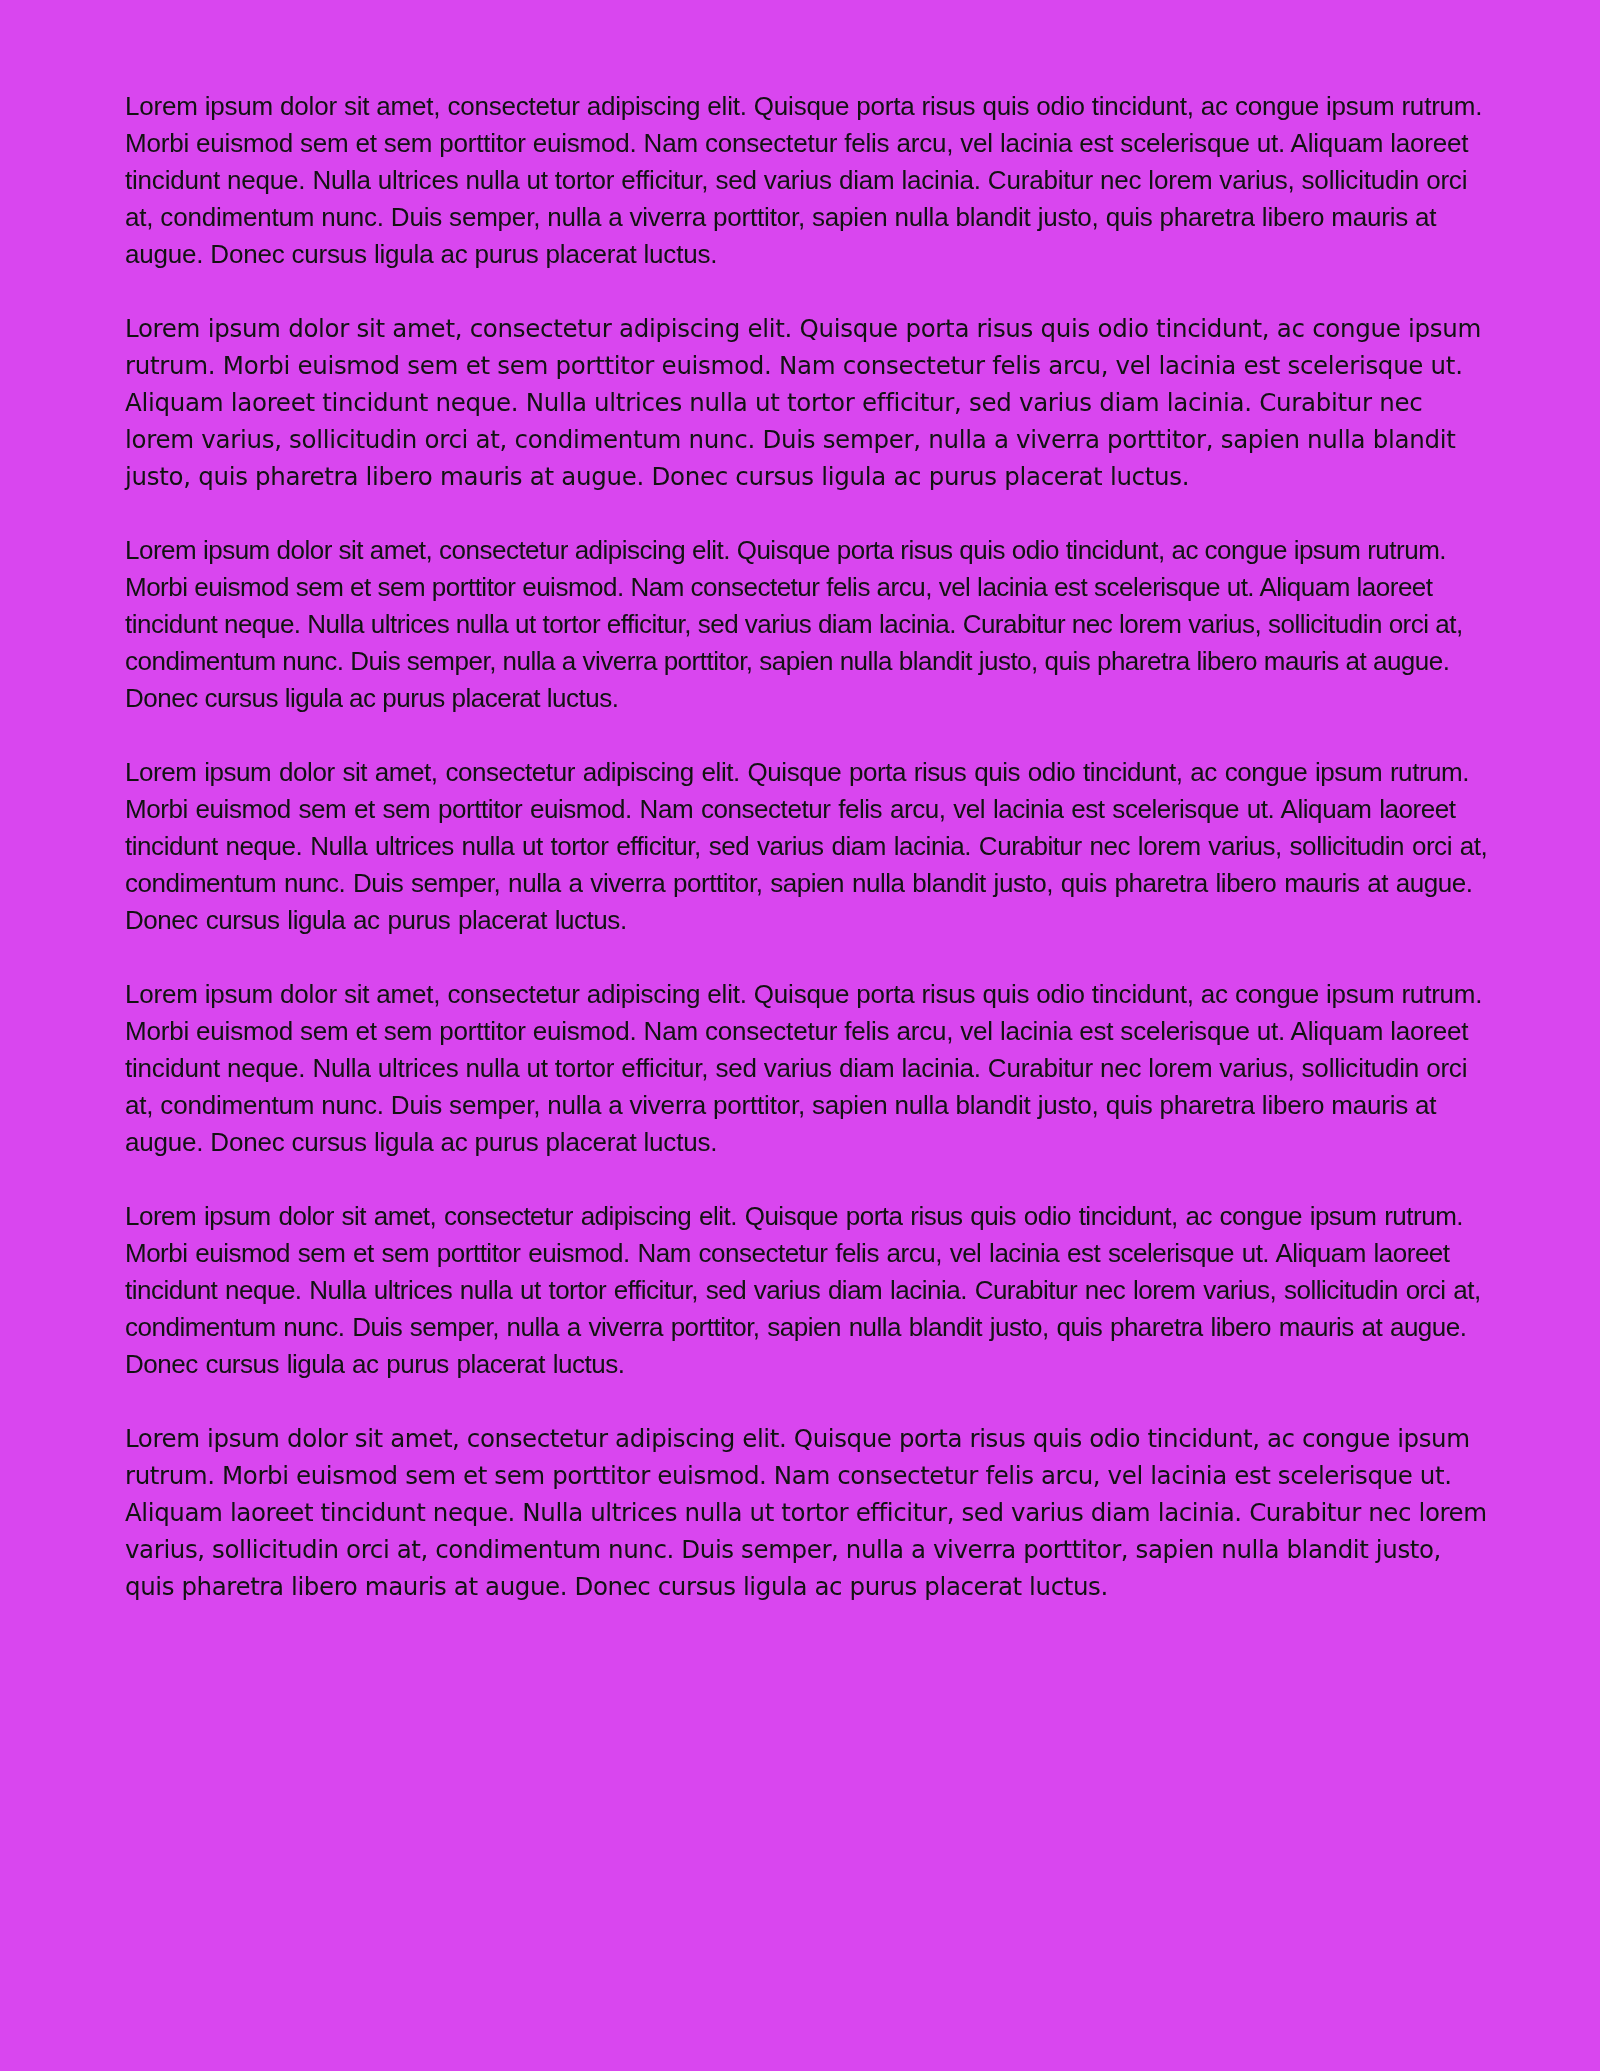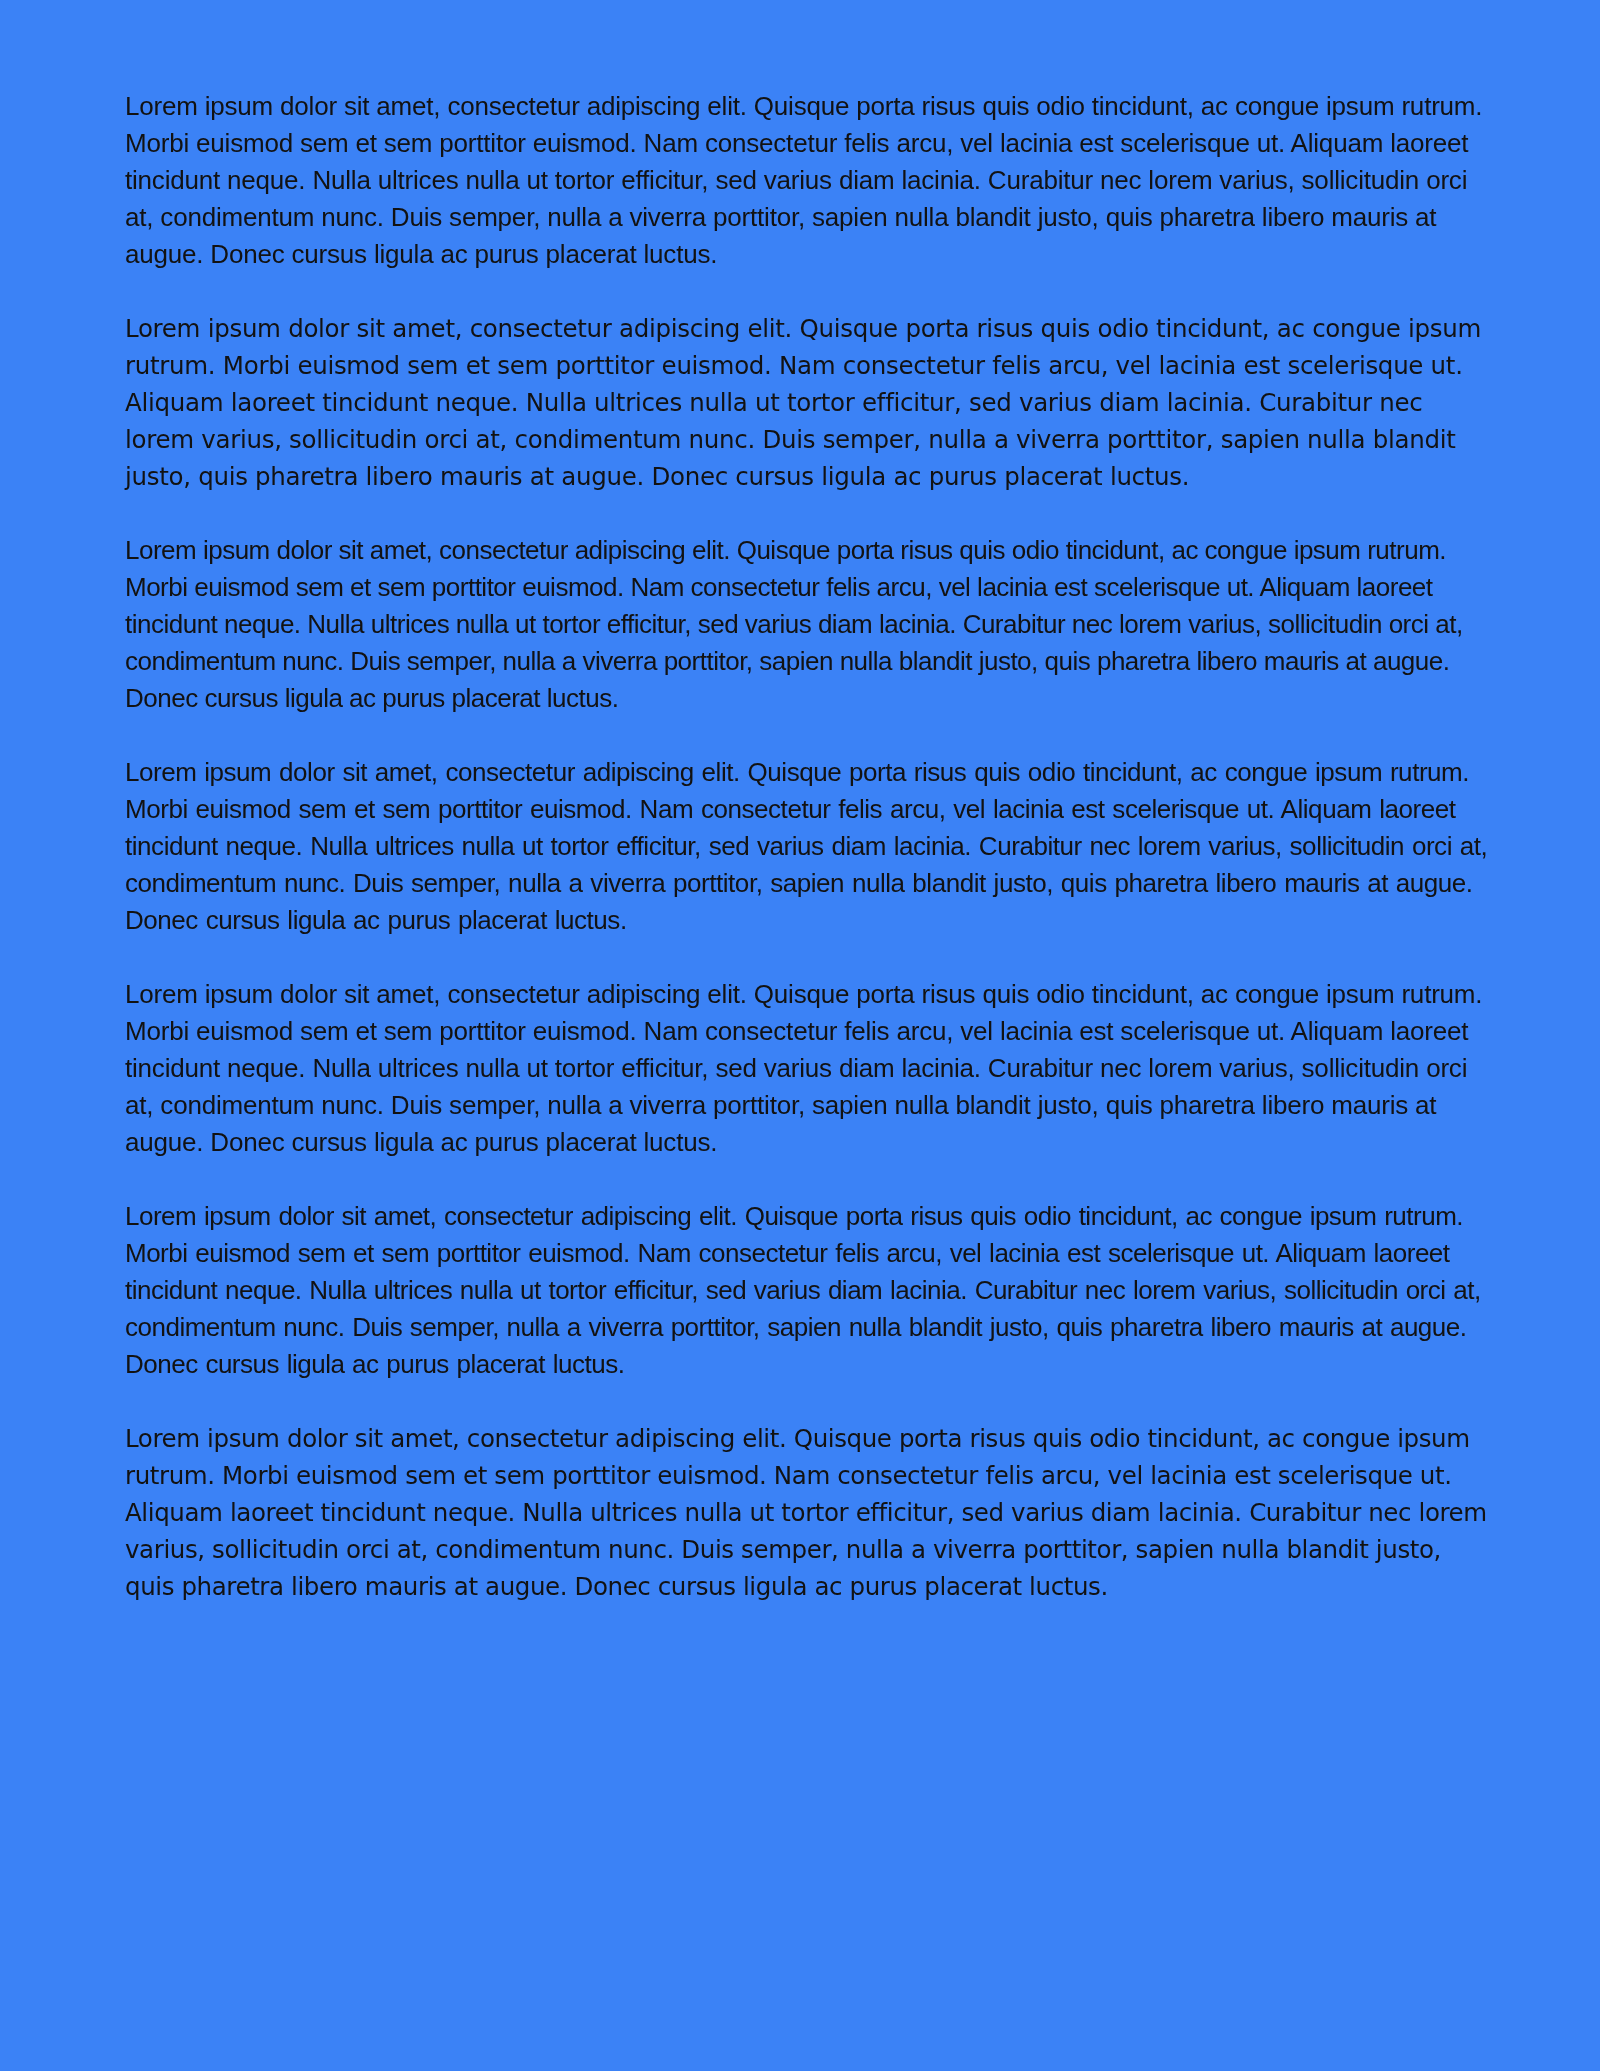--- a/index.html
+++ b/index.html
@@ -13,21 +13,21 @@
     position: relative;
     overflow: hidden;
     font-family: "Liberation Sans", sans-serif;
   }
   .page {
     position: absolute;
     top: 0;
     left: 0;
     width: 1600px;
     height: 2071px;
-    background: #3b82f6;
+    background: #d946ef;
   }
   .content {
     position: absolute;
     top: 88px;
     left: 125px;
     width: 1368px;
   }
   .para {
     margin: 0 0 37px 0;
     font-size: 26px;

